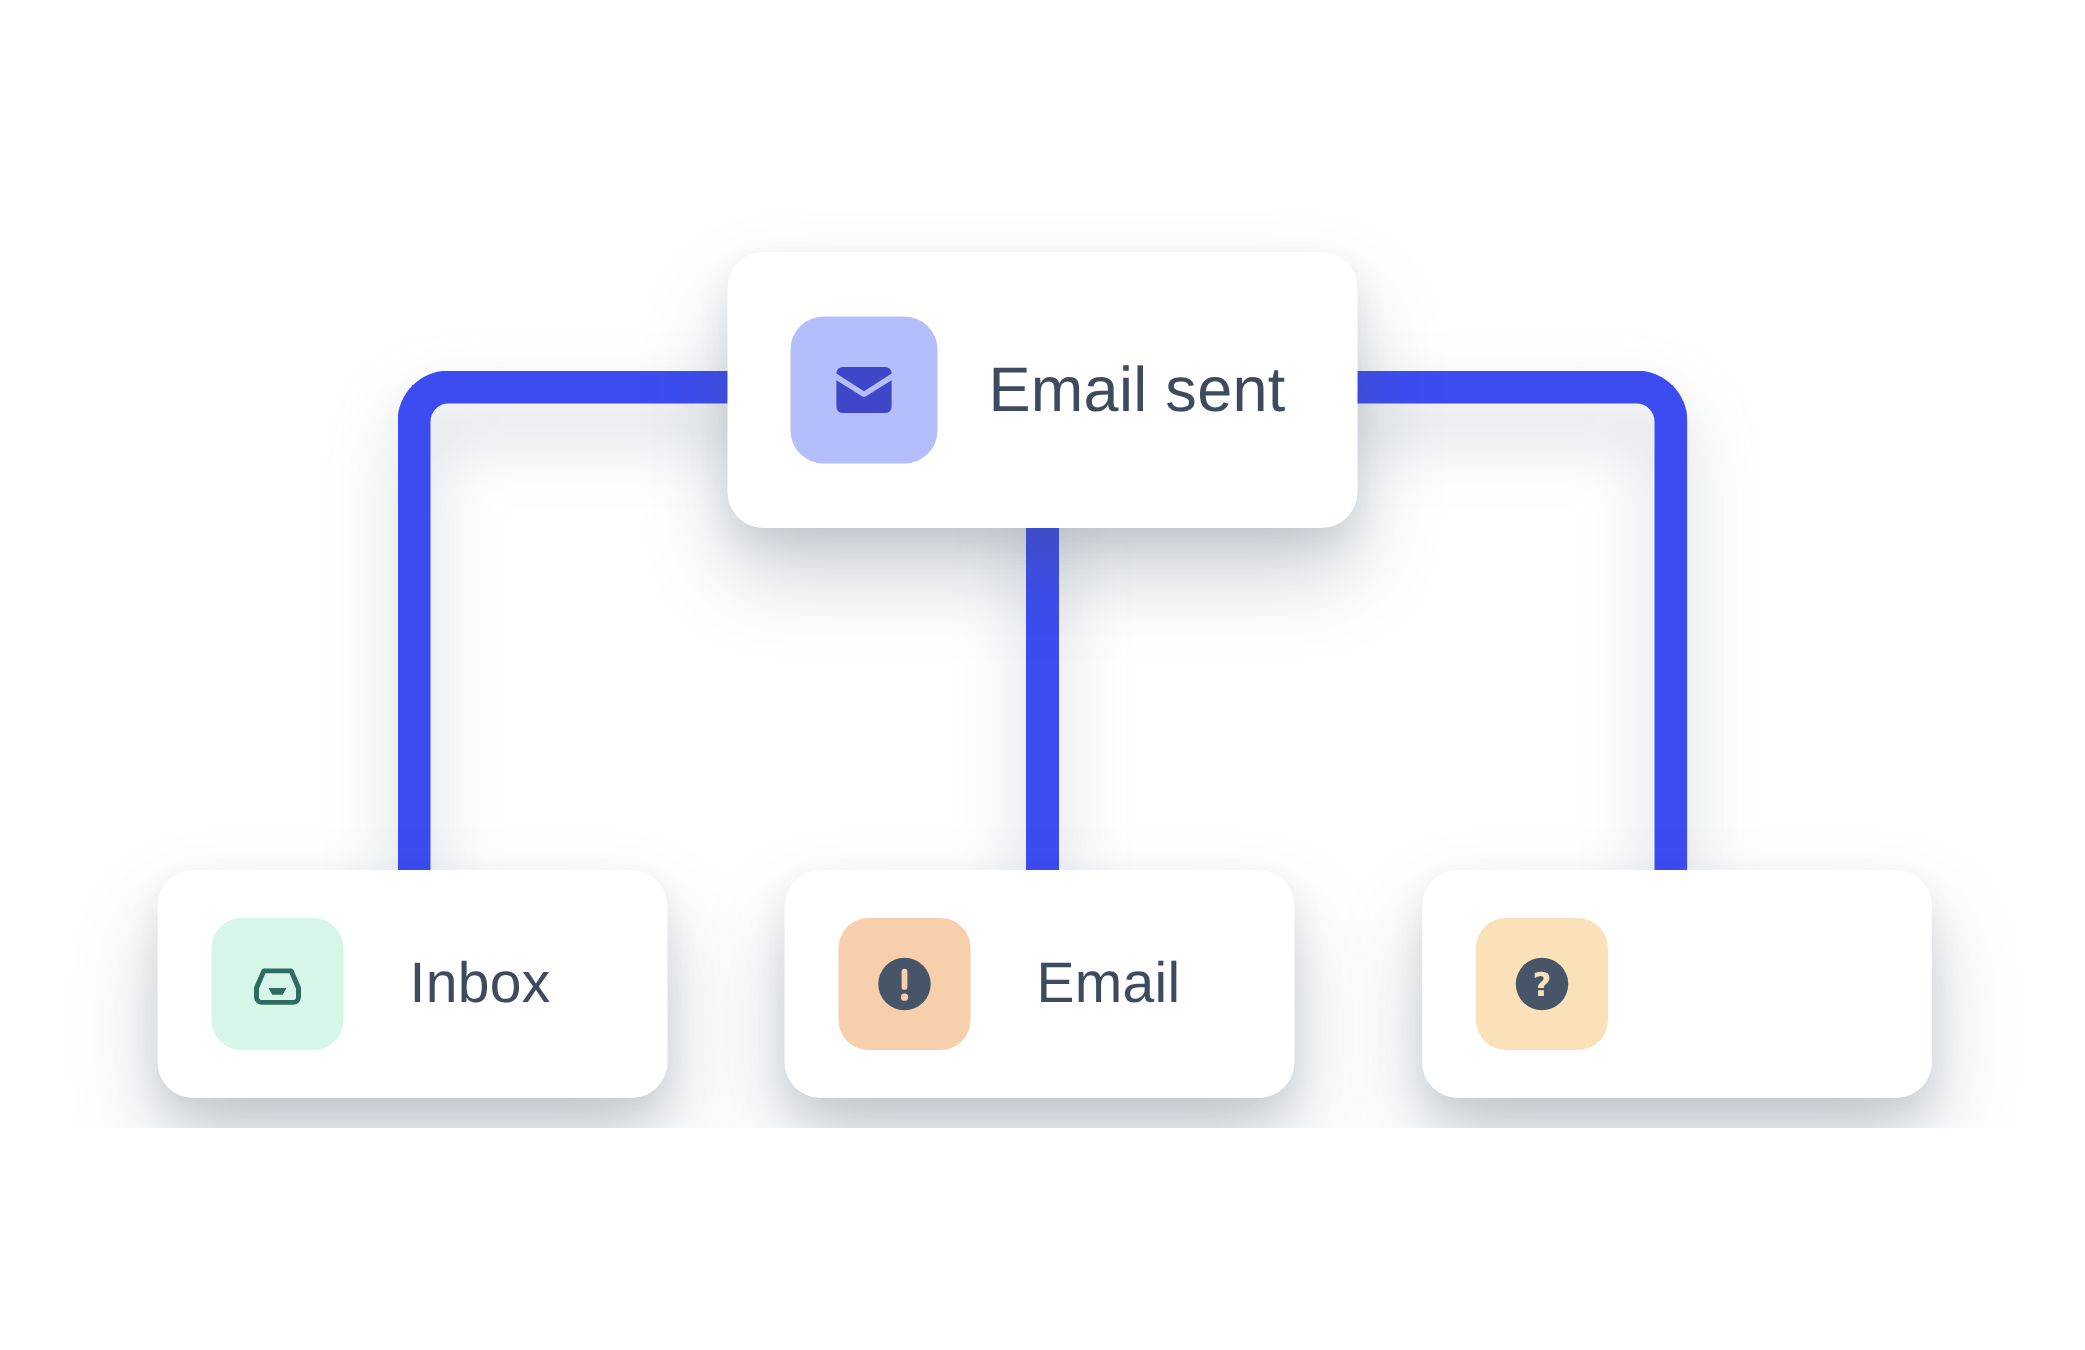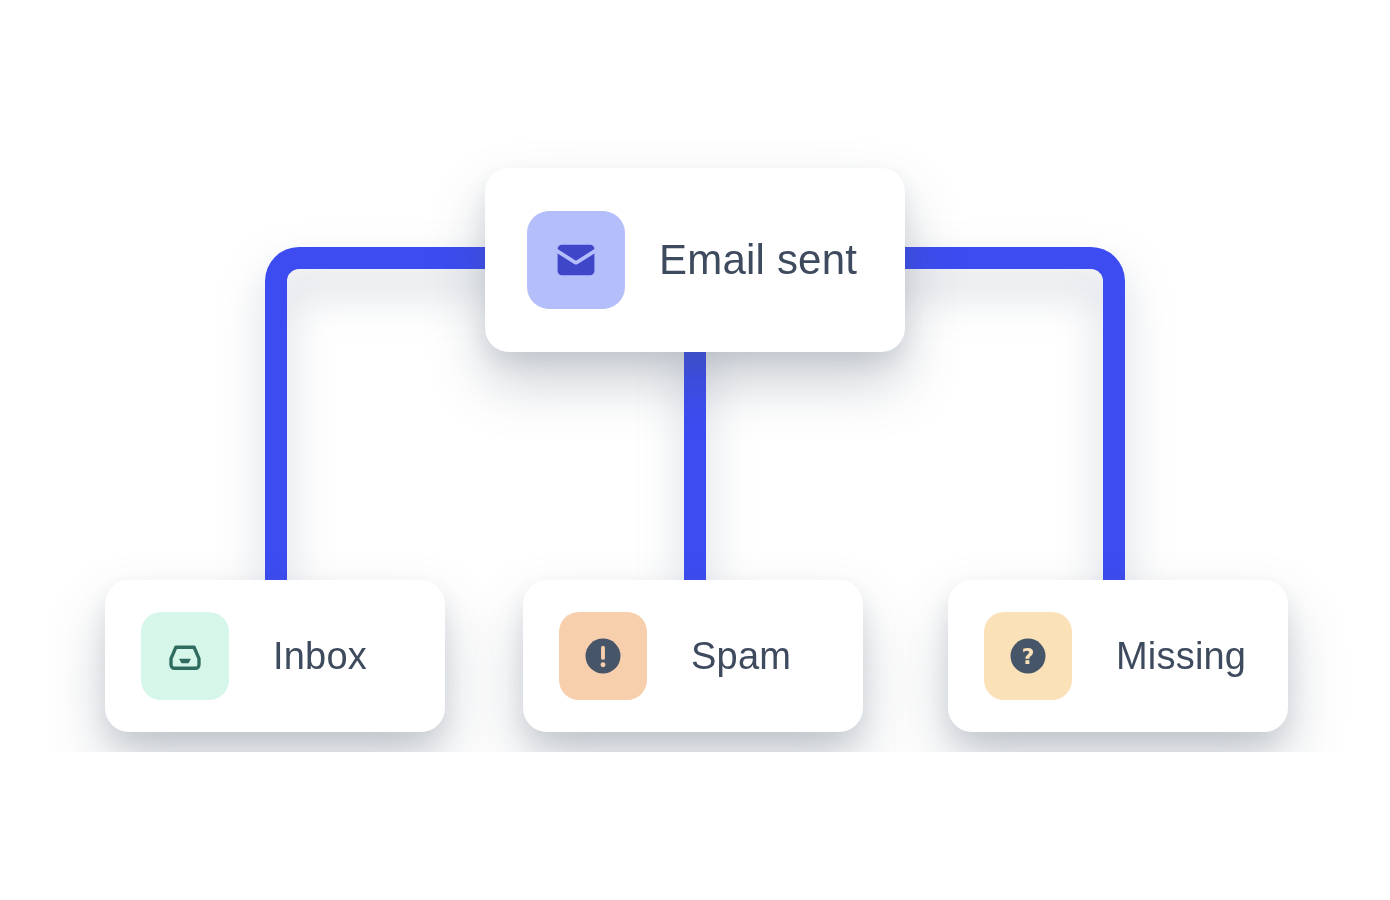--- a/index.html
+++ b/index.html
@@ -132,28 +132,27 @@
   <div class="node child spam">
     <div class="tile spam-tile">
       <span>
         <svg width="42" height="42" viewBox="0 0 24 24">
           <circle cx="12" cy="12" r="10" fill="#475569"></circle>
           <rect x="10.9" y="6.2" width="2.2" height="8" rx="1.1" fill="#F8CFAD"></rect>
           <circle cx="12" cy="17" r="1.4" fill="#F8CFAD"></circle>
         </svg>
       </span>
     </div>
-    <span class="label">Spam</span>
+    <span class="label">Email</span>
   </div>
 
   <div class="node child missing">
     <div class="tile missing-tile">
       <span>
         <svg width="42" height="42" viewBox="0 0 24 24">
           <circle cx="12" cy="12" r="10" fill="#475569"></circle>
           <text x="12" y="16.6" text-anchor="middle" font-family="DejaVu Sans, sans-serif" font-size="12.5" font-weight="bold" fill="#FBE1B8">?</text>
         </svg>
       </span>
     </div>
-    <span class="label">Missing</span>
   </div>
 
 </div>
 
 </body></html>

